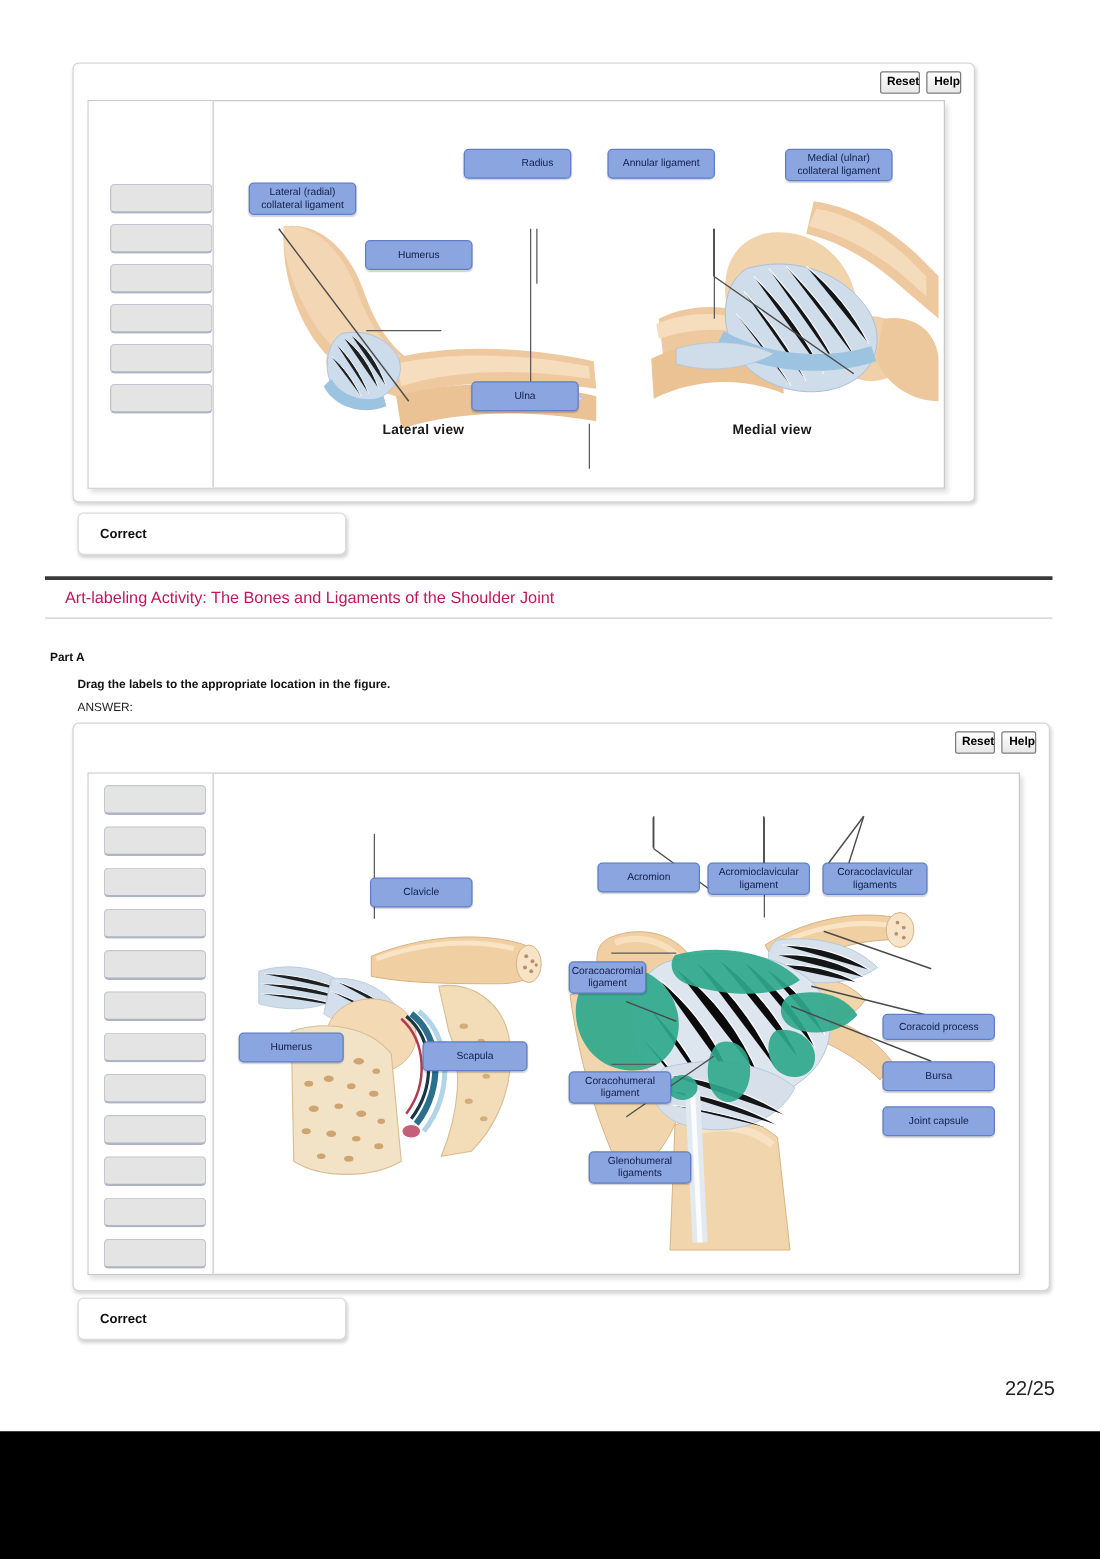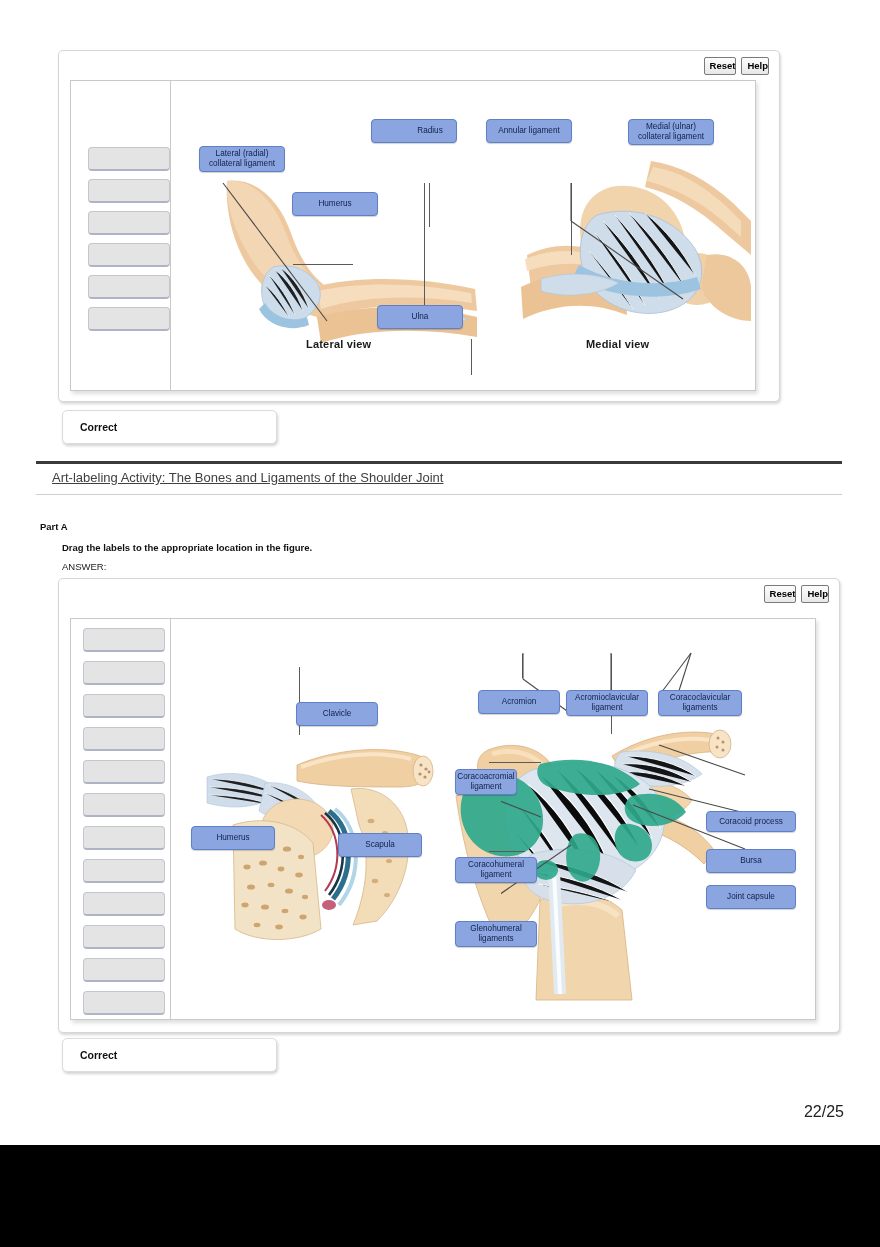--- a/index.html
+++ b/index.html
@@ -122,21 +122,21 @@
 
   
   .sec-rule-top {
     position: absolute; left: 36px; width: 806px; height: 3px; background: #3a3a3a;
   }
   .sec-rule-bot {
     position: absolute; left: 36px; width: 806px; height: 1px; background: #cfcfcf;
   }
   .sec-title {
     position: absolute; left: 52px;
-    font-size: 13px; color: #404040; text-decoration: underline;
+    font-size: 13px; color: #be185d;
   }
   .part-label {
     position: absolute; left: 40px;
     font-size: 9.5px; font-weight: bold; color: #111;
   }
   .instr {
     position: absolute; left: 62px;
     font-size: 9.5px; font-weight: bold; color: #111;
   }
   .answer {
@@ -461,21 +461,21 @@
 ligaments</div>
   <div class="lab" style="left:455px; top:769px; width:62px; height:26px; white-space:pre-line;">Coracoacromial
 ligament</div>
   <div class="lab" style="left:706px; top:811px; width:90px; height:21px;">Coracoid process</div>
   <div class="lab" style="left:706px; top:849px; width:90px; height:24px;">Bursa</div>
   <div class="lab" style="left:706px; top:885px; width:90px; height:24px;">Joint capsule</div>
   <div class="lab" style="left:191px; top:826px; width:84px; height:24px;">Humerus</div>
   <div class="lab" style="left:338px; top:833px; width:84px; height:24px;">Scapula</div>
   <div class="lab" style="left:455px; top:857px; width:82px; height:26px; white-space:pre-line;">Coracohumeral
 ligament</div>
-  <div class="lab" style="left:455px; top:921px; width:82px; height:26px; white-space:pre-line;">Glenohumeral
+  <div class="lab" style="left:471px; top:921px; width:82px; height:26px; white-space:pre-line;">Glenohumeral
 ligaments</div>
 
   <div class="correct-box" style="left:62px; top:1038px; width:215px; height:34px;">
     <span>Correct</span>
   </div>
 
   <div class="pagenum">22/25</div>
 </div>
 
 <div class="blackbar"></div>

